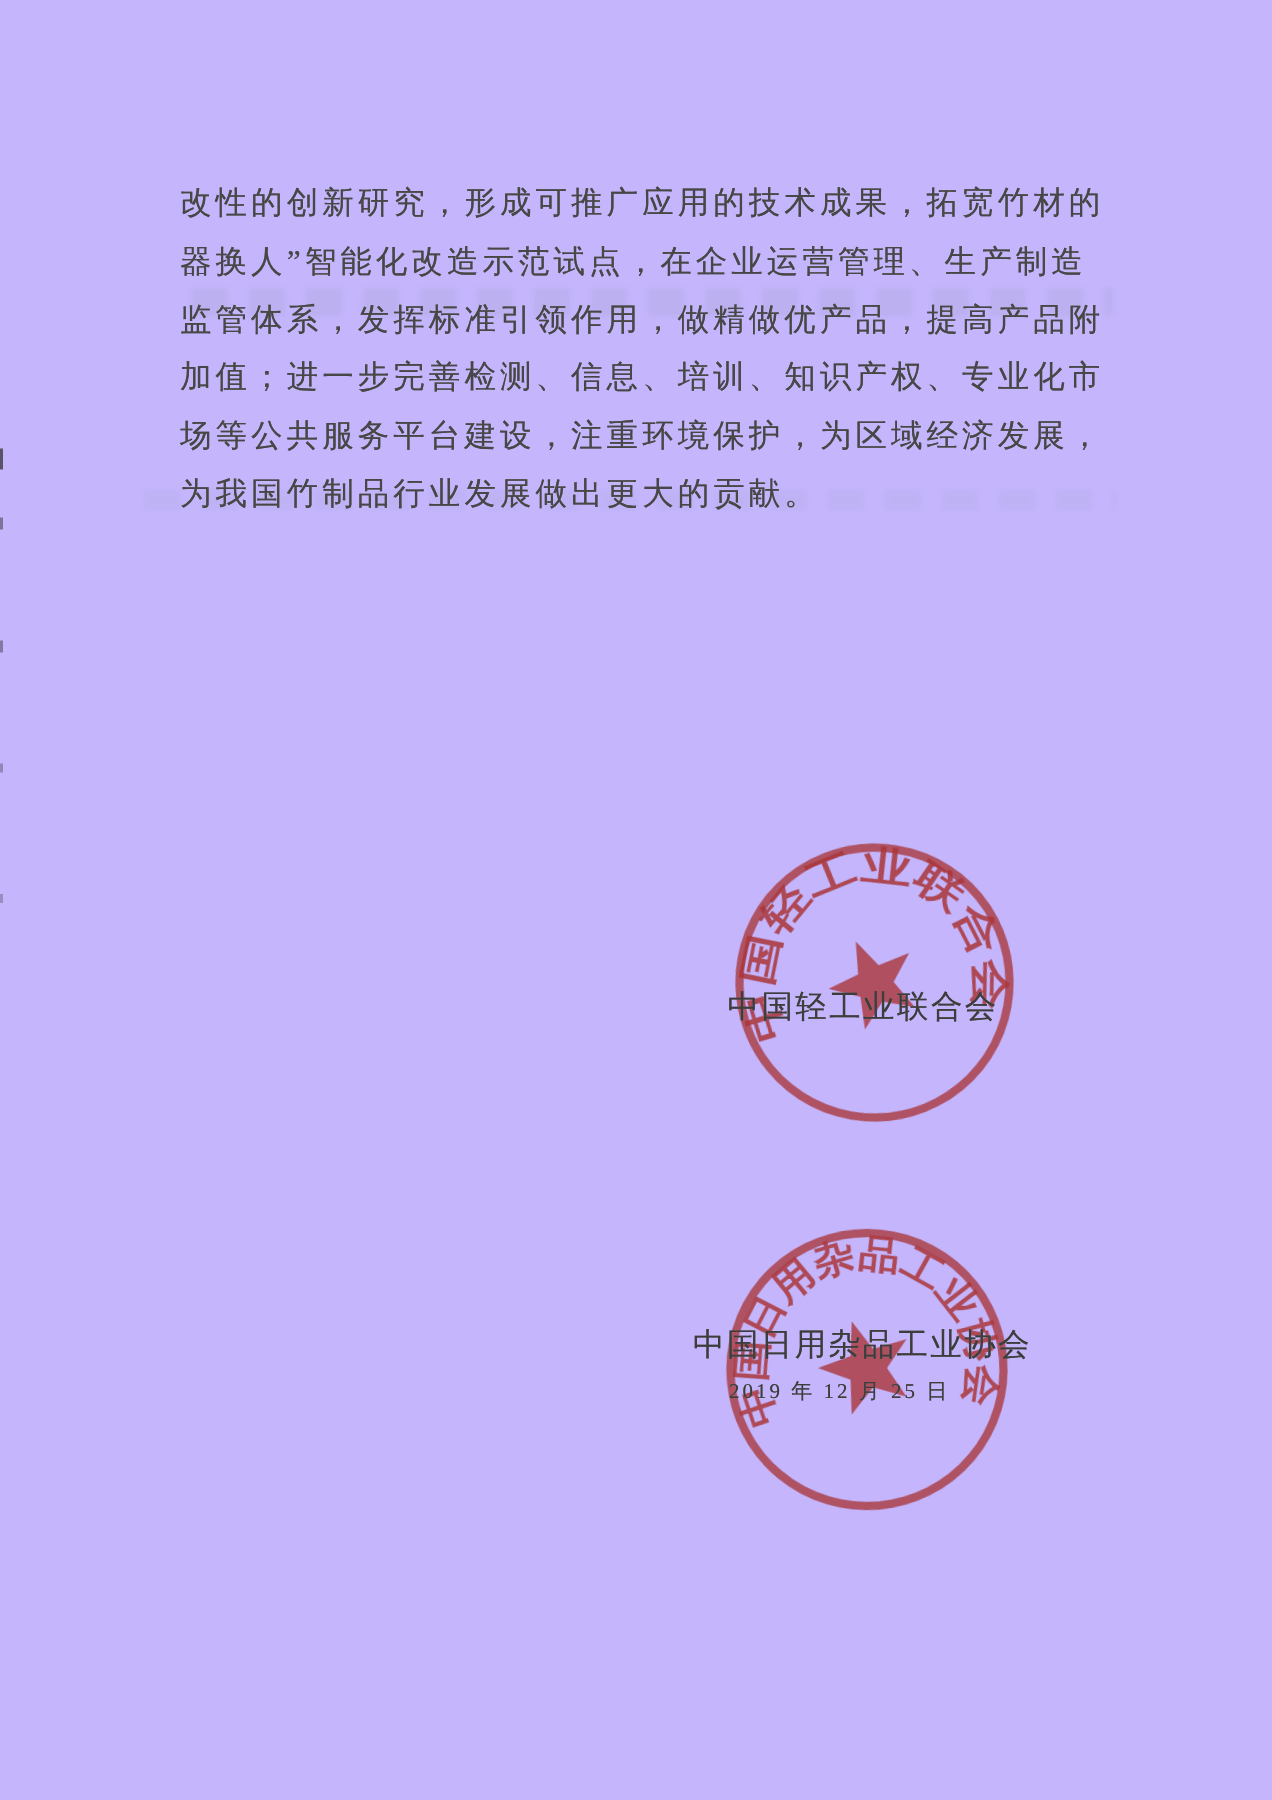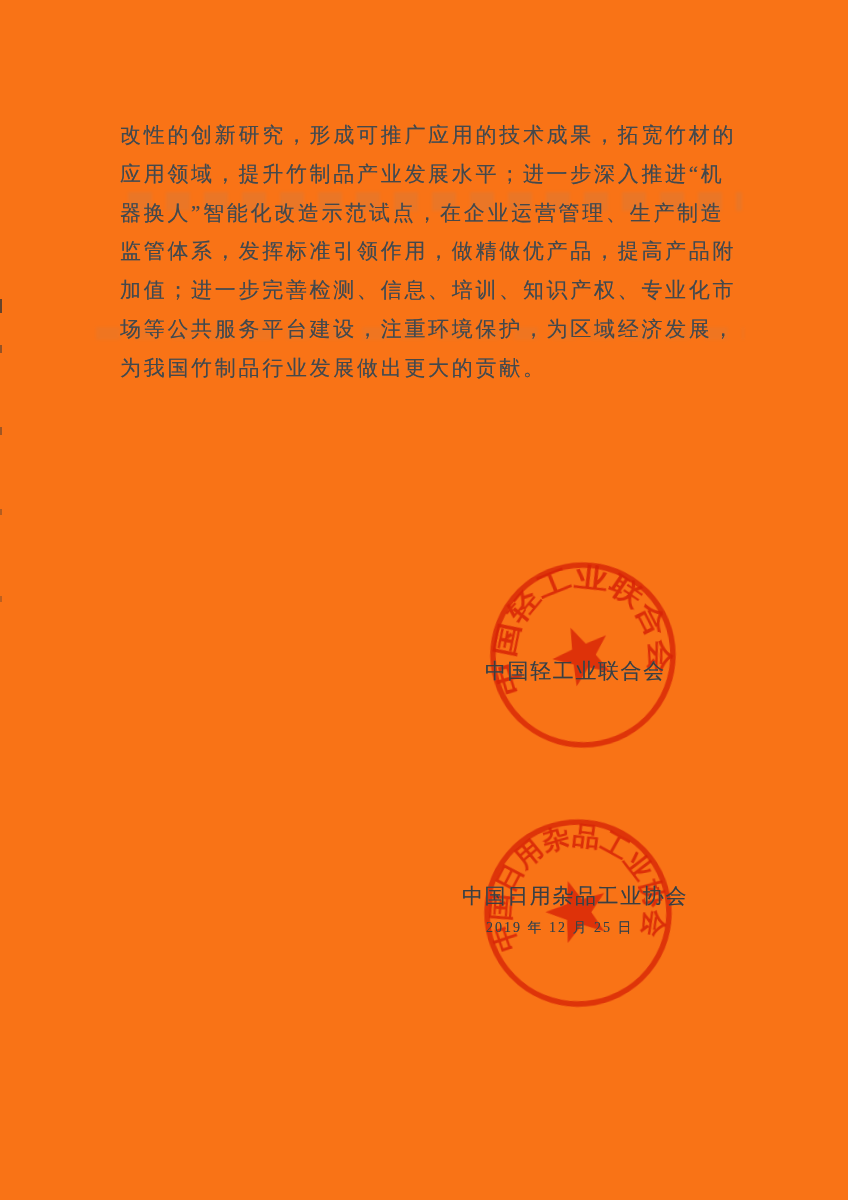--- a/index.html
+++ b/index.html
@@ -1,20 +1,20 @@
 <!DOCTYPE html>
 <html style="--seal_red: #dd4b38; --ink: #474747;"><head>
 <meta charset="utf-8">
 <style>
   html, body { margin: 0; padding: 0; background: #ffffff; }
   .page {
     position: relative;
     width: 848px;
     height: 1200px;
-    background: #f97316;
+    background: #c4b5fd;
     overflow: hidden;
     font-family: "Liberation Serif", "DejaVu Serif", serif;
   }
 
   
   .paragraph {
     position: absolute;
     left: 120px;
     top: 116px;
     width: 622px;
@@ -99,21 +99,20 @@
   <div class="ghost-band ghost-band-2"></div>
 
   <div class="edge-dash ed1"></div>
   <div class="edge-dash ed2"></div>
   <div class="edge-dash ed3"></div>
   <div class="edge-dash ed4"></div>
   <div class="edge-dash ed5"></div>
 
   <div class="paragraph">
     <div class="body-line">改性的创新研究，形成可推广应用的技术成果，拓宽竹材的</div>
-    <div class="body-line">应用领域，提升竹制品产业发展水平；进一步深入推进“机</div>
     <div class="body-line">器换人”智能化改造示范试点，在企业运营管理、生产制造</div>
     <div class="body-line">监管体系，发挥标准引领作用，做精做优产品，提高产品附</div>
     <div class="body-line">加值；进一步完善检测、信息、培训、知识产权、专业化市</div>
     <div class="body-line">场等公共服务平台建设，注重环境保护，为区域经济发展，</div>
     <div class="body-line">为我国竹制品行业发展做出更大的贡献。</div>
   </div>
 
   <svg class="seal seal-1" viewBox="0 0 200 200">
     <defs>
       <path id="sealArc1" d="M 38.4 128.7 A 68 68 0 1 1 161.6 128.7" fill="none"></path>

